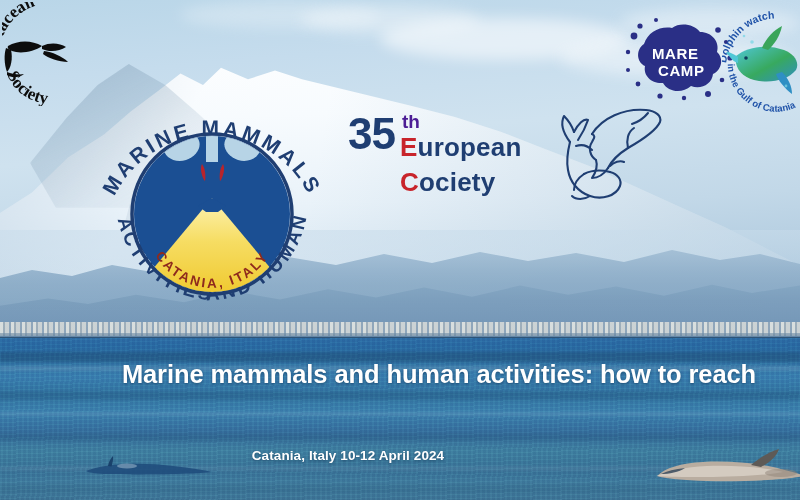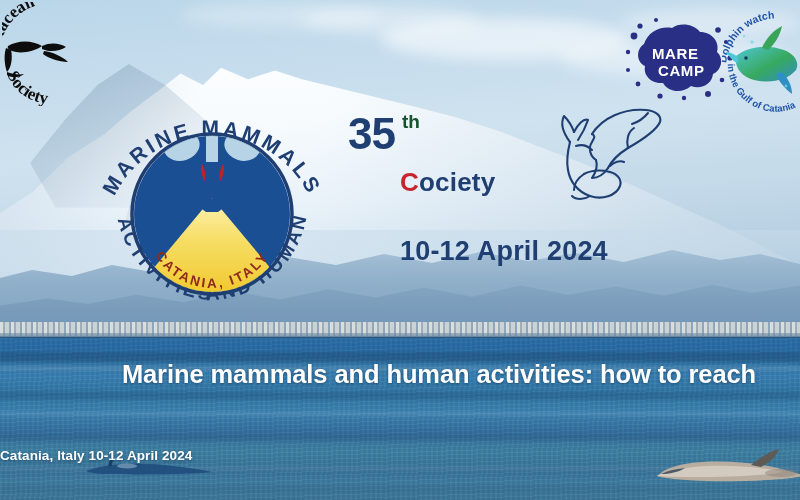--- a/index.html
+++ b/index.html
@@ -166,41 +166,41 @@
     line-height:1;
     white-space:nowrap;
   }
   .num35{
     position:absolute;left:0px;top:2px;
     font-size:44px;font-weight:700;color:#1f3e72;line-height:1;
     letter-spacing:-1px;
   }
   .sup-th{
     position:absolute;left:54px;top:2px;
-    font-size:19px;font-weight:700;color:#14532d;line-height:1;
+    font-size:19px;font-weight:700;color:#4c1d95;line-height:1;
   }
   .l-eur{position:absolute;left:52px;top:24px;font-size:26px;}
   .l-cet{position:absolute;left:52px;top:59px;font-size:26px;}
   .l-soc{position:absolute;left:52px;top:94px;font-size:26px;}
   .l-date{position:absolute;left:52px;top:128px;font-size:27px;}
   .redcap{color:#c8242b;}
 
   
   .headline{
     position:absolute;left:0;top:358px;width:800px;
     text-align:center;color:#ffffff;
     font-size:25.5px;font-weight:700;line-height:1.33;
     letter-spacing:-.1px;
     text-shadow:0 1px 3px rgba(10,40,70,.55);
     padding-left:39px;
   }
   .headline .hl2{display:block;}
   .sub-date{
     position:absolute;left:0;top:448px;width:696px;
-    text-align:left;color:#ffffff;
+    text-align:center;color:#ffffff;
     font-size:13.5px;font-weight:700;letter-spacing:.1px;
     text-shadow:0 1px 3px rgba(10,40,70,.55);
   }
 </style>
 </head>
 <body>
 
 <div class="banner">
 
   <div class="sky"></div>
@@ -391,24 +391,26 @@
         <path d="M50 92 C44 96,36 96,32 92"></path>
         <path d="M36 42 C42 40,48 42,52 46"></path>
       </g>
     </g>
   </svg>
 
   <div class="title-block">
     <span class="num35">35</span>
     <span class="sup-th">th</span>
 
+    <div class="t-line l-eur">
+      <span class="redcap">E</span><span>uropean</span>
+    </div>
     <div class="t-line l-cet">
       <span class="redcap">C</span><span>ociety</span>
     </div>
-    <div class="t-line l-date">10-12 April 2024</div>
   </div>
 
   <div class="headline">
     <span class="hl1">Marine mammals and human activities: how to reach</span>
   </div>
   <div class="sub-date">Catania, Italy 10-12 April 2024</div>
 
 </div>
 
 </body></html>

